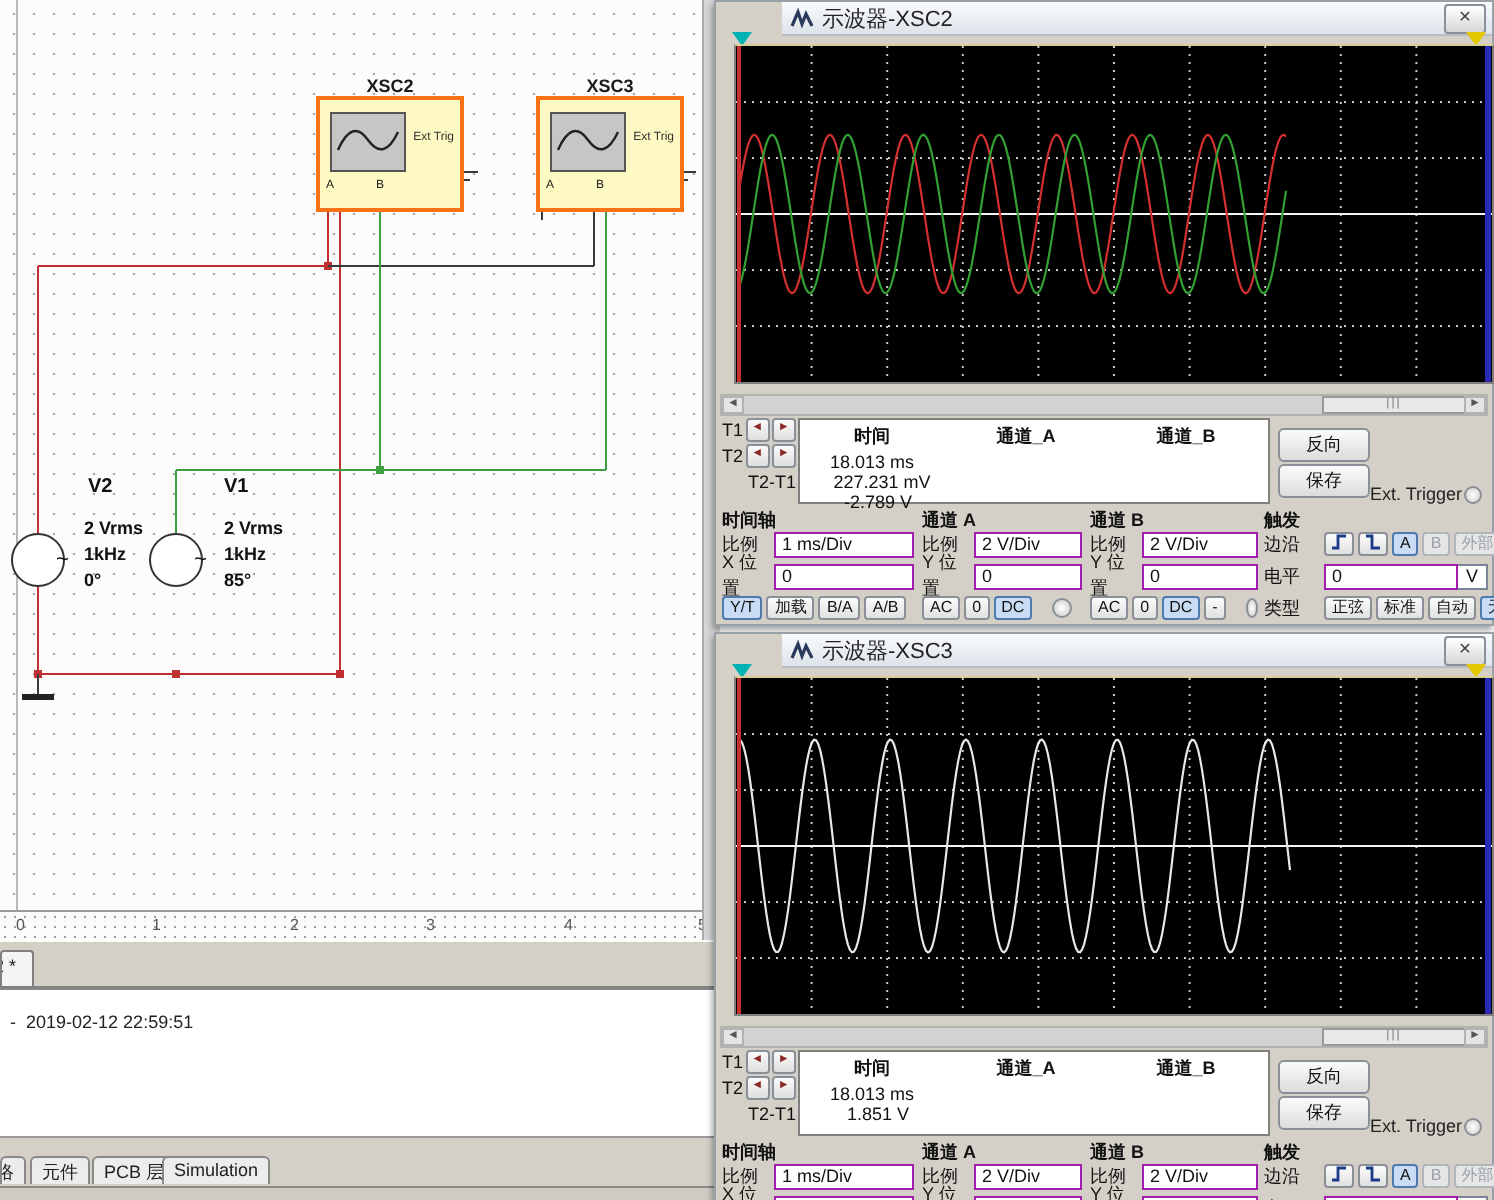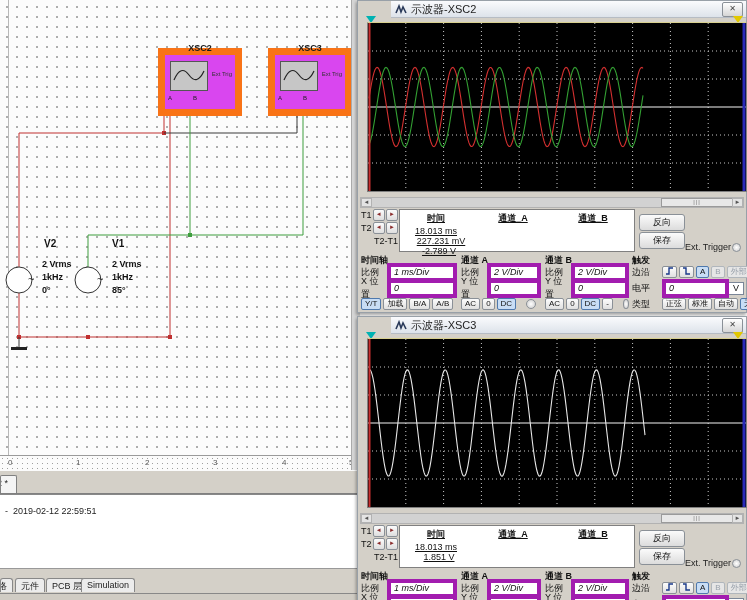--- a/index.html
+++ b/index.html
@@ -12,21 +12,21 @@
           background-image:radial-gradient(#a8a8a8 0.7px,transparent 0.8px);
           background-size:10px 10px;background-position:2px 2px;}
   .sheet-vline{left:8px;top:0;width:1px;height:455px;background:#b8b8b8;}
   .ruler{left:0;top:455px;width:363px;height:15px;border-top:1px solid #9a9a9a;border-bottom:1px solid #9a9a9a;
          background:#fbfbfb;background-image:radial-gradient(#9f9f9f 0.6px,transparent 0.7px);background-size:5px 5px;}
   .ruler span{position:absolute;top:2px;font-size:8px;color:#555;}
   .cnv-sb{left:351px;top:0;width:8px;height:470px;background:#d6d6d6;border-left:1px solid #aaa;z-index:4;}
 
   .circuit-svg{left:0;top:0;width:363px;height:470px;z-index:2;}
 
-  .osc-comp{position:absolute;width:70px;height:54px;background:#d946ef;border:7px solid #f97316;z-index:3;}
+  .osc-comp{position:absolute;width:70px;height:54px;background:#fef9c3;border:2px solid #f97316;z-index:3;}
   .osc-label{position:absolute;top:-12px;left:0;width:70px;text-align:center;font-size:9px;font-weight:bold;color:#1a1a1a;}
   .osc-screen{position:absolute;left:5px;top:6px;width:36px;height:28px;background:#c6c6c6;border:1px solid #555;}
   .osc-ext{position:absolute;right:3px;top:16px;font-size:6px;color:#333;}
   .osc-a{position:absolute;left:3px;bottom:8px;font-size:6px;color:#222;}
   .osc-b{position:absolute;left:28px;bottom:8px;font-size:6px;color:#222;}
 
   .vsrc-label{position:absolute;z-index:3;font-size:10px;font-weight:bold;color:#111;}
   .vsrc-lines{position:absolute;z-index:3;font-size:9px;font-weight:bold;color:#111;line-height:13px;}
 
   
@@ -63,37 +63,37 @@
            background:#e4e4e4;border:1px solid #b2b2b2;}
   .hsb .arl{left:0;} .hsb .arr{right:0;}
   .hsb .thumb{position:absolute;left:300px;width:70px;top:0;height:7px;background:#e8e8e8;border:1px solid #9a9a9a;
               text-align:center;font-size:6px;line-height:6px;color:#777;letter-spacing:1px;}
 
   .tcol{position:absolute;left:3px;top:208px;width:37px;font-size:9px;color:#111;}
   .trow{display:flex;align-items:center;height:12px;margin-bottom:1px;justify-content:flex-end;}
   .tbtn{width:11px;height:10px;margin-left:1px;font-size:6px;line-height:9px;text-align:center;color:#8a2a2a;
         background:linear-gradient(#fbfbfb,#dedede);border:1px solid #8a9097;border-radius:2px;}
   .rbox{position:absolute;left:41px;top:208px;width:234px;height:41px;background:#fff;border:1px solid #808080;font-size:9px;color:#111;}
-  .rhead,.rvals{display:flex;text-decoration:underline;}
+  .rhead,.rvals{display:flex;}
   .rhead div,.rvals div{text-align:center;}
   .rc1{width:72px;} .rc2{width:82px;} .rc3{width:78px;}
   .rhead{margin-top:2px;font-weight:bold;}
   .rvals{margin-top:1px;flex-direction:column;}
   .bigbtn{position:absolute;left:281px;width:44px;height:15px;background:linear-gradient(#fbfbfb,#dcdcdc);
           border:1px solid #8a9097;border-radius:3px;font-size:9px;text-align:center;line-height:14px;color:#111;}
   .exttrig{position:absolute;left:327px;top:241px;font-size:9px;color:#222;}
   .radio{position:absolute;left:374px;top:242px;width:7px;height:7px;border-radius:50%;
          border:1px solid #8a9097;background:radial-gradient(#fff,#ccc);}
 
   .grp{position:absolute;top:253px;font-size:9px;color:#111;}
   .gt{font-weight:bold;height:9px;}
   .grow{display:flex;align-items:center;height:14px;margin-top:2px;}
   .gl{flex:0 0 26px;}
   .gl2{flex:0 0 30px;}
-  .inp{flex:1;height:11px;background:#fff;border:4px solid #a21caf;font-size:9px;padding:0 0 0 3px;line-height:11px;color:#111;font-style:italic;}
+  .inp{flex:1;height:11px;background:#fff;border:1px solid #a21caf;font-size:9px;padding:0 0 0 3px;line-height:11px;color:#111;}
   .unit{flex:0 0 14px;height:11px;background:#fff;border:1px solid #7a8698;border-left:none;text-align:center;line-height:11px;}
   .sb{height:12px;box-sizing:border-box;font-size:8px;line-height:10px;padding:0 3px;margin-right:2px;color:#111;
       background:linear-gradient(#fcfcfc,#e0e0e0);border:1px solid #8a9097;border-radius:2px;white-space:nowrap;}
   .sb.sel{background:#c8ddf5;border-color:#4f79ad;}
   .sb.dis{color:#9aa2ac;background:#e6e6e6;border-color:#b0b6bc;}
   .sb.icn{padding:0 2px;}
   .ind{width:8px;height:8px;border-radius:50%;border:1px solid #8a9097;background:radial-gradient(#fff,#c8c8c8);margin-left:8px;}
 </style>
 </head>
 <body>

